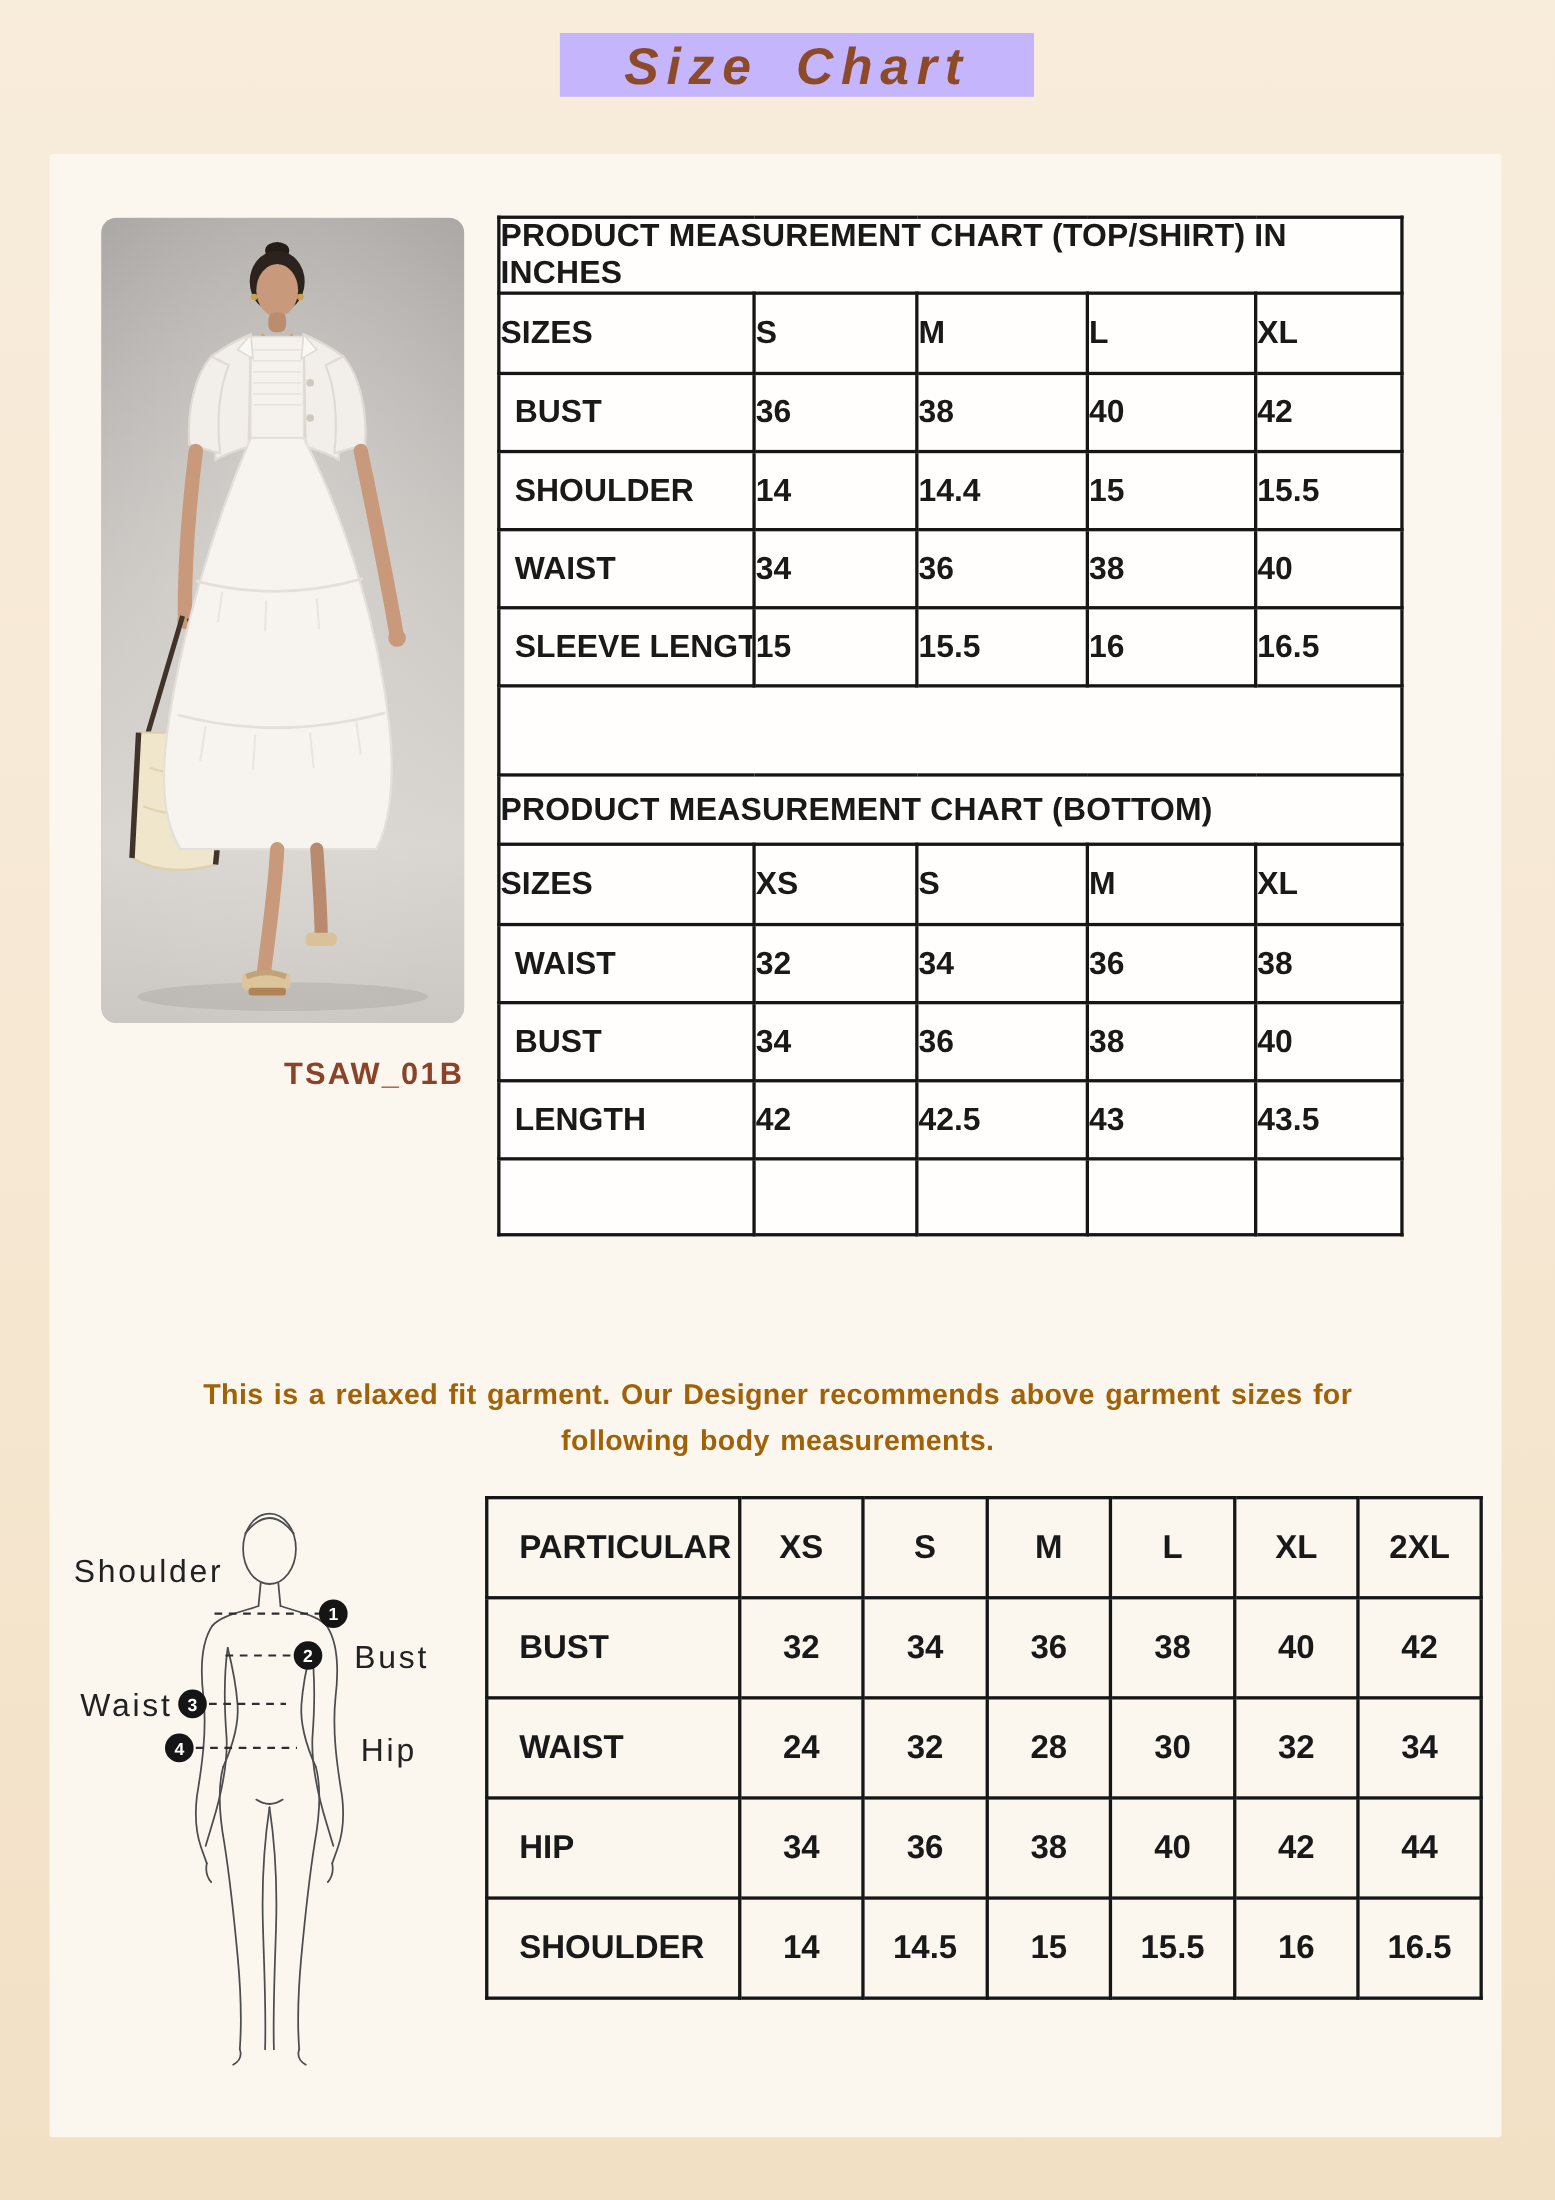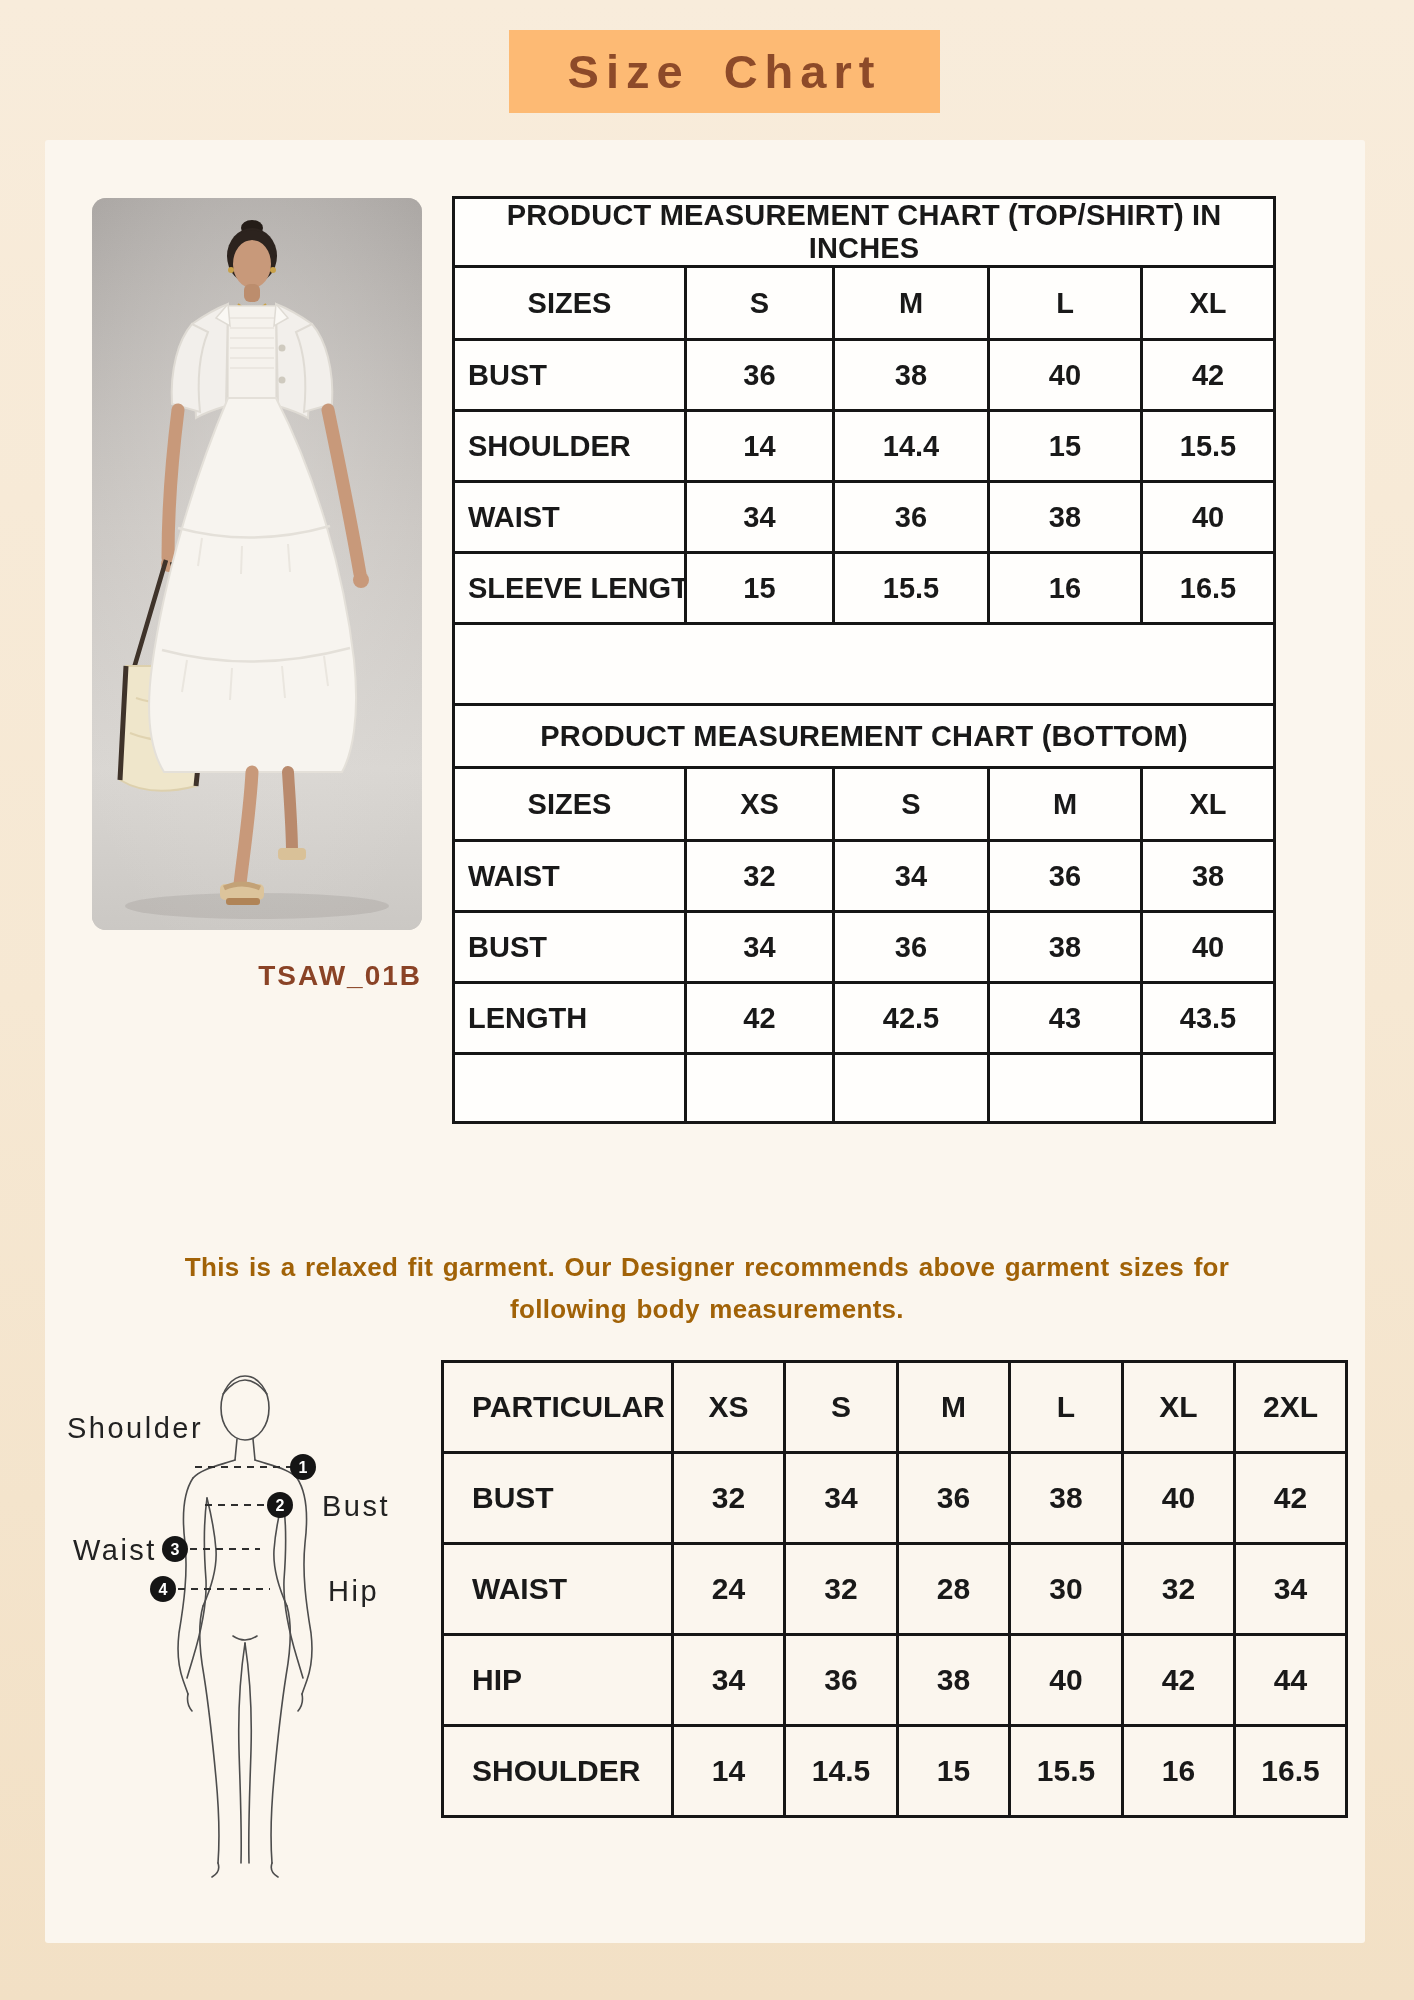--- a/index.html
+++ b/index.html
@@ -6,22 +6,22 @@
   body{
     width:1414px;height:2000px;position:relative;overflow:hidden;
     background:linear-gradient(180deg,#f8ecdb 0%,#f6e8d3 50%,#f2e0c5 100%);
     font-family:"Liberation Sans","DejaVu Sans",sans-serif;
   }
   .panel{
     position:absolute;left:45px;top:140px;width:1320px;height:1803px;
     background:#fbf6ee;border-radius:3px;
   }
   .title-box{
-    position:absolute;left:509px;top:30px;width:431px;height:83px;
-    background:#fdba74;display:flex;align-items:center;justify-content:center;
+    position:absolute;left:509px;top:30px;width:431px;height:58px;
+    background:#c4b5fd;display:flex;align-items:center;justify-content:center;font-style:italic;
   }
   .title-text{
     font-size:47px;font-weight:bold;color:#8d4a29;
     letter-spacing:7px;word-spacing:14px;
   }
   .photo{
     position:absolute;left:92px;top:198px;width:330px;height:732px;
     border-radius:14px;overflow:hidden;background:#c7c3bf;
   }
   .photo svg{display:block;width:100%;height:100%;}
@@ -29,21 +29,21 @@
     position:absolute;left:92px;top:940px;width:330px;text-align:right;
     font-size:28px;font-weight:bold;letter-spacing:2px;color:#8a4326;margin-top:20px;
   }
   table{border-collapse:collapse;table-layout:fixed;}
   .pm{
     position:absolute;left:452px;top:196px;width:821px;
     background:#fffefc;border:2px solid #161616;
   }
   .pm td{
     border:3px solid #161616;font-weight:bold;font-size:29px;color:#191919;
-    text-align:center;vertical-align:middle;padding:0;
+    vertical-align:middle;padding:0;
   }
   .pm td.t-title{height:60px;font-size:29px;letter-spacing:0.2px;}
   .pm tr.t-header-row td{height:70px;}
   .pm tr.t-data td{height:68px;}
   .pm td.t-rowlabel{
     text-align:left;padding-left:13px;padding-right:0;
     white-space:nowrap;overflow:hidden;
   }
   .pm td.t-spacer{height:78px;}
   .pm tr.t-tail td{height:66px;}

